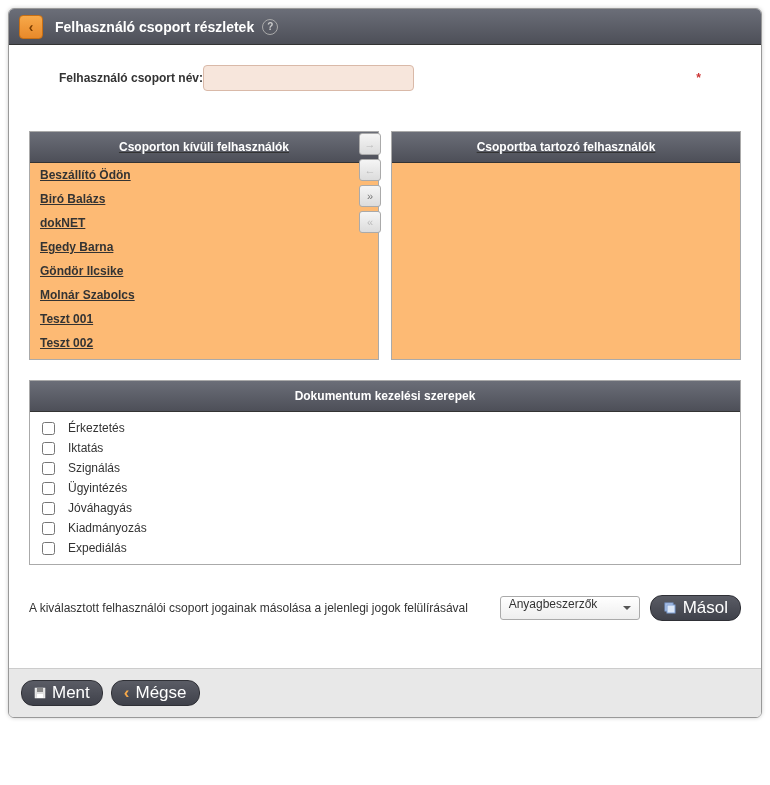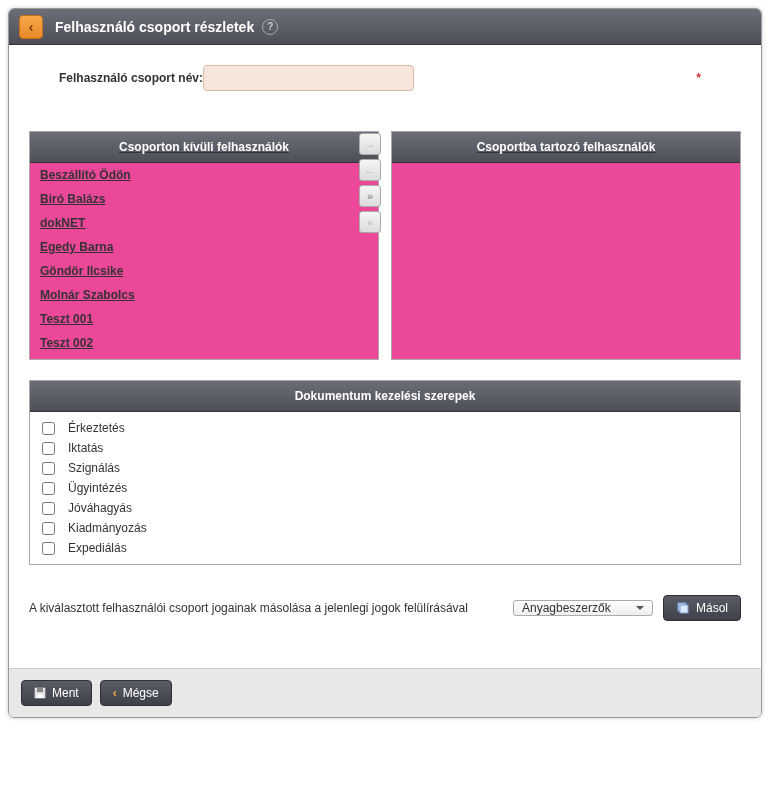--- a/index.html
+++ b/index.html
@@ -97,21 +97,21 @@
     background: linear-gradient(#6b6e78, #4d4f58);
     color: #fff;
     font-weight: bold;
     text-align: center;
     padding: 8px 4px;
     border-bottom: 1px solid #333;
   }
   .list-body {
     height: 196px;
     overflow-y: scroll;
-    background: #ec4899;
+    background: #fdba74;
   }
   .list-body.no-scroll { overflow-y: auto; }
   .list-item {
     padding: 5px 10px;
     font-weight: bold;
     color: #333;
     cursor: pointer;
   }
   .transfer-col {
     display: flex;
@@ -154,50 +154,50 @@
   .role-label { color: #333; }
   .copy-row {
     display: flex;
     align-items: center;
     gap: 10px;
     margin-bottom: 27px;
     font-size: 12px;
   }
   .copy-row .spacer { flex: 1; }
   .select {
-    height: 16px;
+    height: 24px;
     border: 1px solid #aaa;
     border-radius: 3px;
     background: linear-gradient(#fff,#eee);
     padding: 0 24px 0 8px;
     position: relative;
     min-width: 140px;
-    display: flex; align-items: flex-end;
+    display: flex; align-items: flex-start;
     cursor: pointer;
   }
   .select::after {
     content: "";
     position: absolute;
     right: 8px; top: 50%;
     border: 4px solid transparent;
     border-top-color: #555;
     transform: translateY(-2px);
   }
   .btn {
     height: 26px;
     background: linear-gradient(#5a5c65,#3f414a);
     color: #fff;
     border: 1px solid #2f3036;
-    border-radius: 4px;
+    border-radius: 12px;
     padding: 0 12px;
     display: inline-flex;
     align-items: center;
     gap: 6px;
     cursor: pointer;
-    font-size: 12px;
+    font-size: 17px;
     text-align: center;
   }
   .btn .icon-slot { display: inline-flex; }
   .footer {
     background: #e8e8e8;
     border-top: 1px solid #ccc;
     padding: 11px 12px;
     display: flex;
     gap: 8px;
   }

